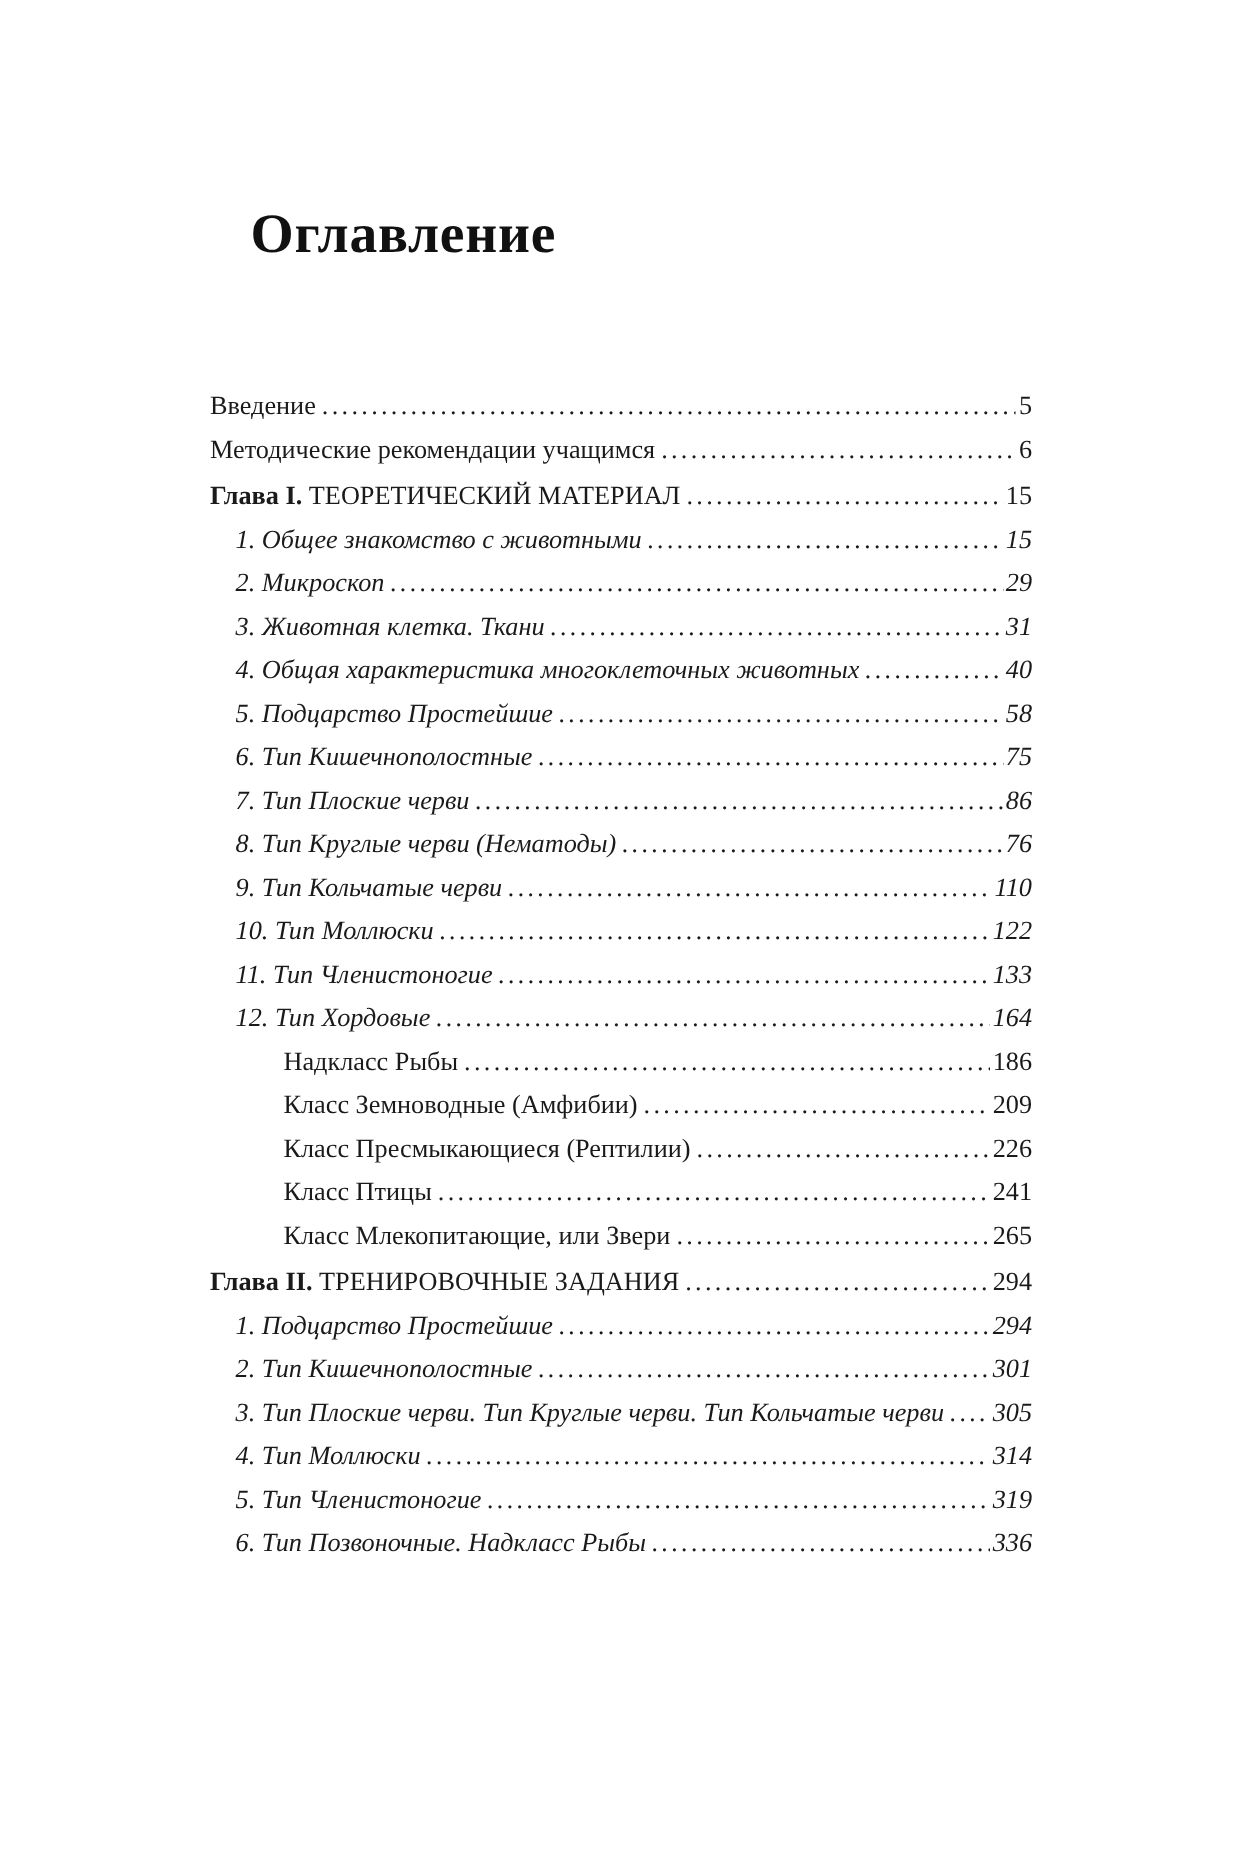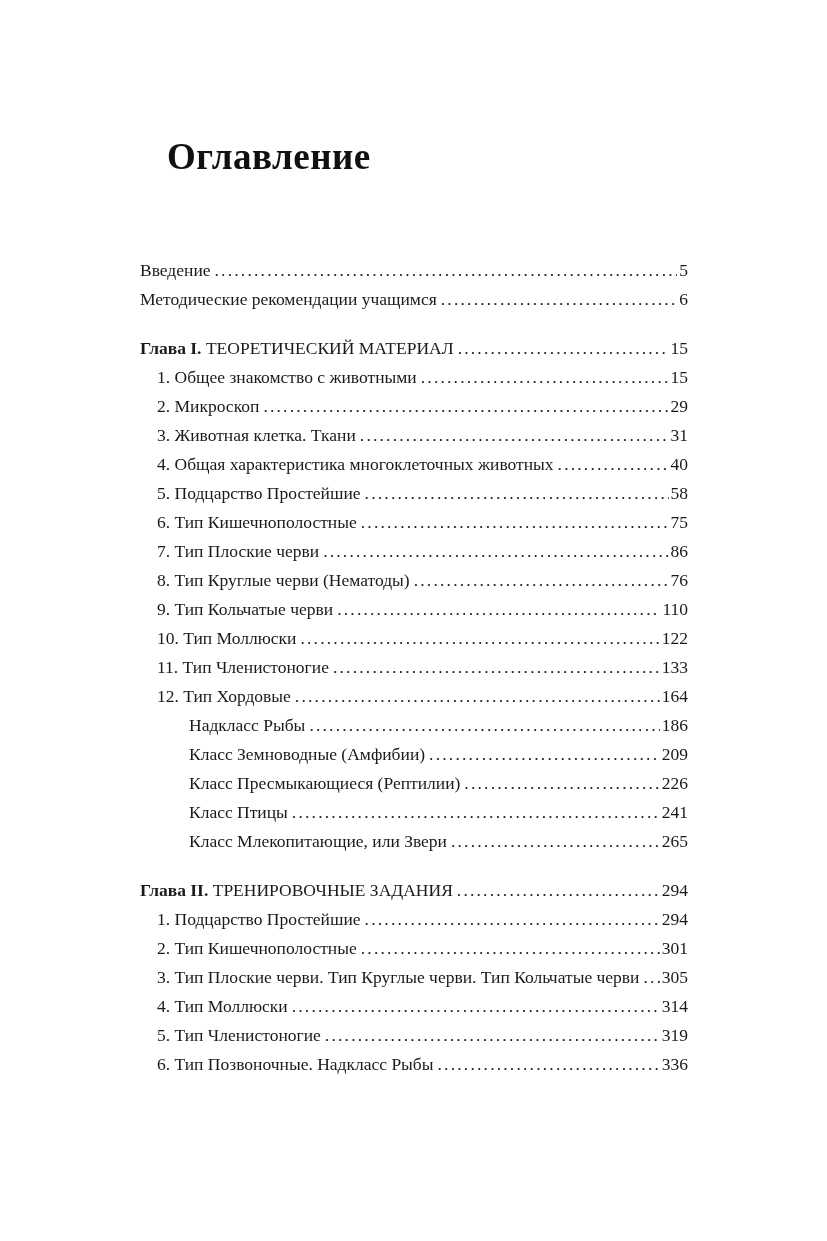--- a/index.html
+++ b/index.html
@@ -29,23 +29,23 @@
   .toc {
     margin-top: 78px;
     font-size: 17.5px;
   }
   .row {
     display: flex;
     align-items: baseline;
     line-height: 29px;
     white-space: nowrap;
   }
-  .row.gap { margin-top: 20px; }
+  .row.gap { margin-top: 2px; }
   .row.indent-0 { padding-left: 0; justify-content: flex-end; }
-  .row.indent-1 { padding-left: 17px; }
+  .row.indent-1 { padding-left: 17px; font-style: italic; }
   .row.indent-2 { padding-left: 49px; }
   .label {
     flex: 0 0 auto;
     white-space: nowrap;
   }
   .label b { font-weight: bold; }
   .dots {
     flex: 1 1 auto;
     overflow: hidden;
     white-space: nowrap;

